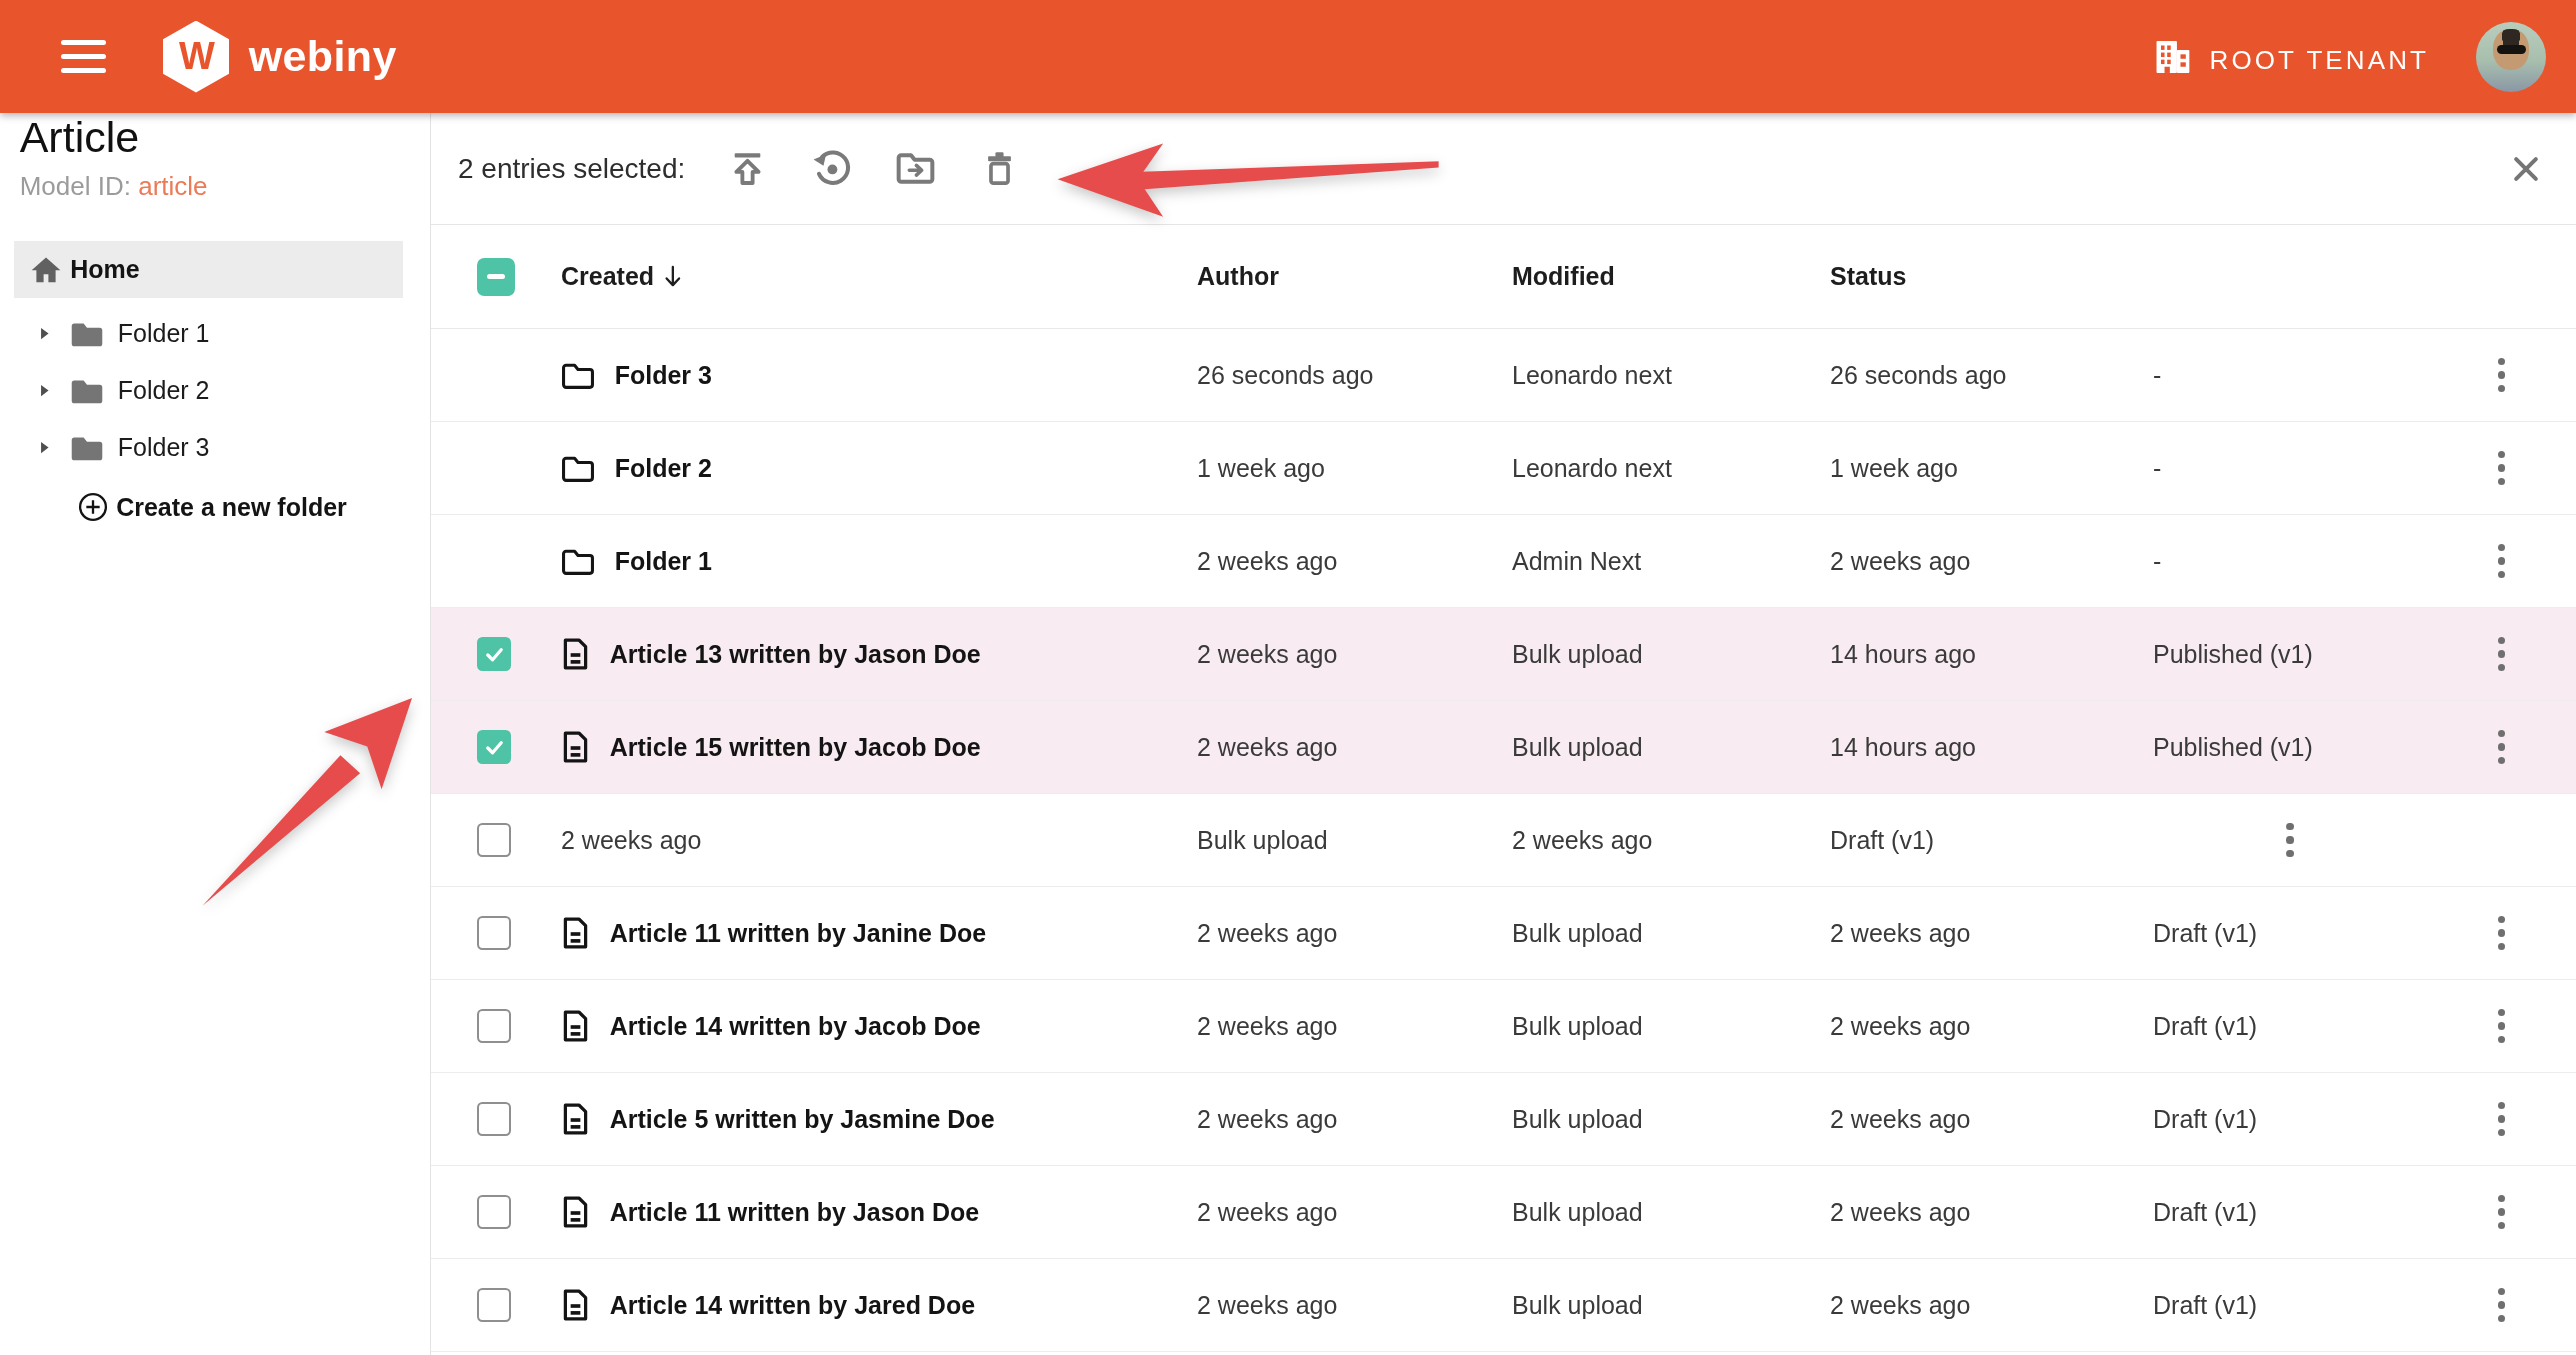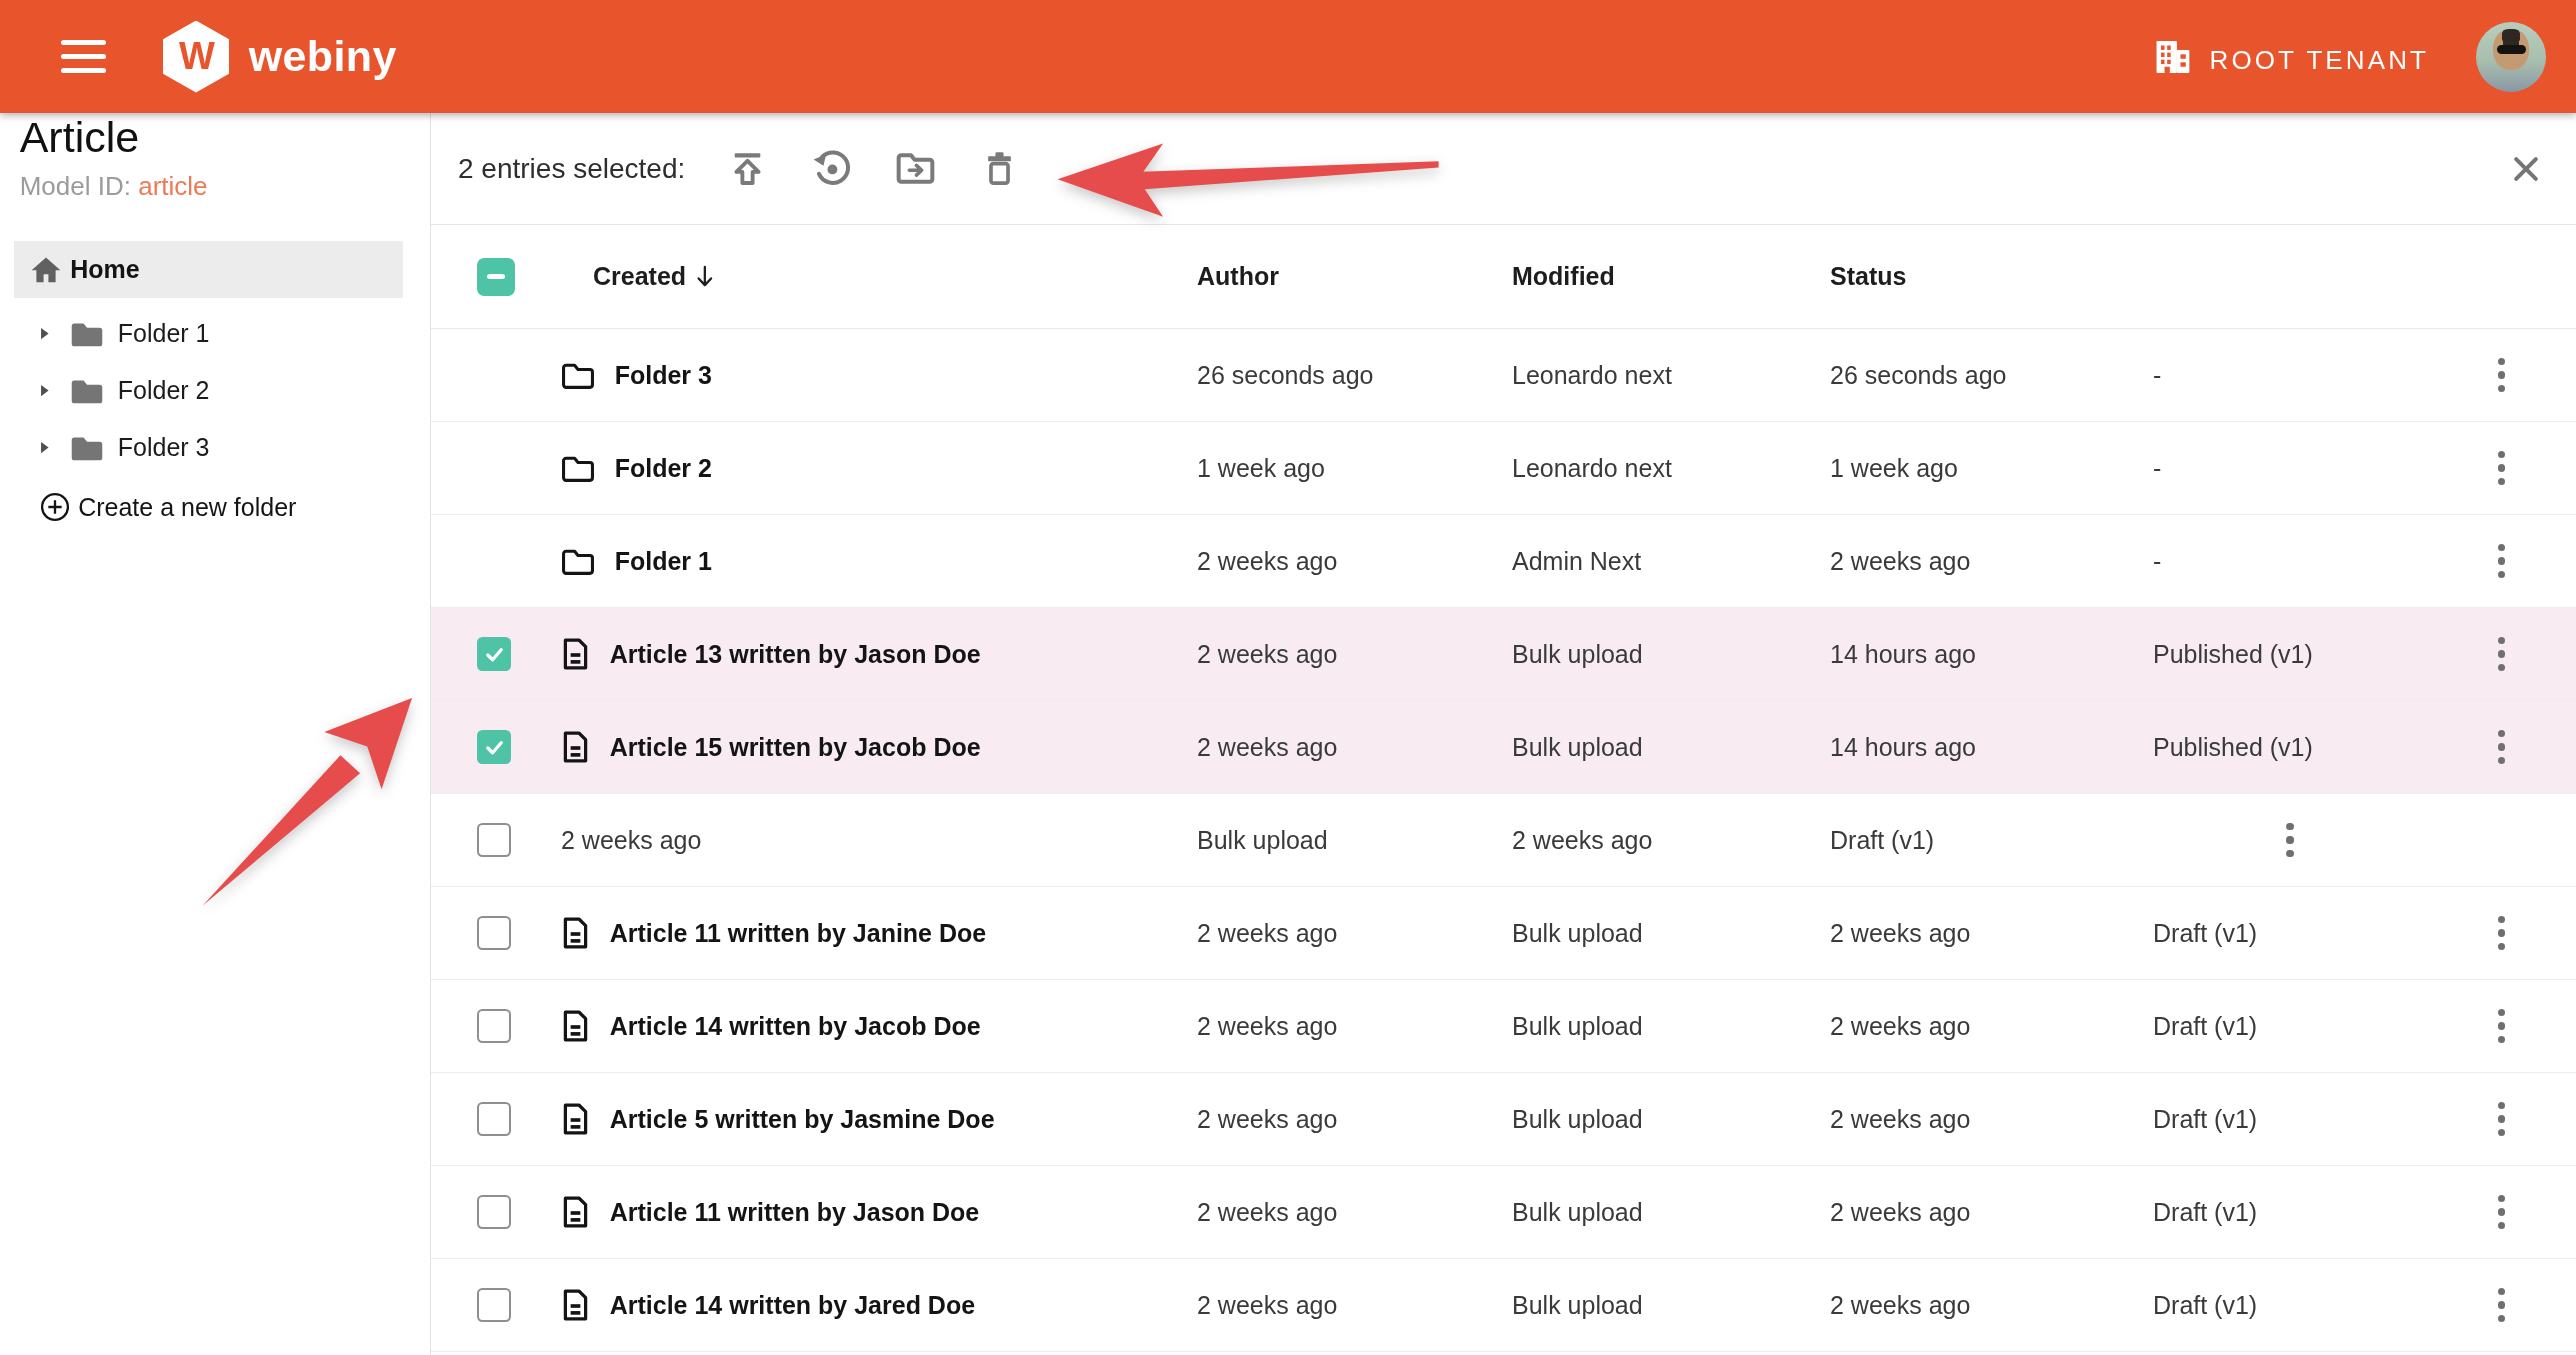--- a/index.html
+++ b/index.html
@@ -47,40 +47,40 @@
   .nav{margin-top:39px;}
   .nav-home{height:57px;background:#ececec;margin:0 27px 0 14.3px;display:flex;align-items:center;
     padding-left:16px;gap:8px;font-weight:700;font-size:25px;color:#141414;cursor:pointer;}
   .tree{margin-top:7.2px;}
   .tree-item{height:57px;display:flex;align-items:center;padding-left:39px;cursor:pointer;
     font-size:25px;color:#1c1c1c;}
   .tree-item .chev{width:12.5px;display:flex;}
   .tree-item .fold{margin-left:18px;display:flex;}
   .tree-item .lbl{margin-left:14.3px;}
   .create-folder{margin-top:14.3px;display:flex;align-items:center;padding-left:39px;gap:7.2px;
-    font-weight:400;font-size:25px;color:#141414;cursor:pointer;background:none;border:none;}
+    font-weight:700;font-size:25px;color:#141414;cursor:pointer;background:none;border:none;margin-left:38px;}
 
   
   .main{flex:1;display:flex;flex-direction:column;min-width:0;}
   .toolbar{height:112px;border-bottom:1.8px solid #e5e5e5;display:flex;align-items:center;
     padding:0 33px 0 27px;position:relative;}
   .sel-text{font-size:28px;color:#2e2e2e;}
   .actions{display:flex;gap:32px;margin-left:36px;}
   .icon-btn{width:52px;height:52px;display:flex;align-items:center;justify-content:center;
     background:none;border:none;cursor:pointer;padding:0;}
   .toolbar .spacer{flex:1;}
   .close-btn{background:none;border:none;cursor:pointer;padding:0;display:flex;}
 
   .grid{display:grid;grid-template-columns:130px 636px 315px 318px 323px 274px 1fr;align-items:center;}
   .thead{height:104px;border-bottom:1.8px solid #e9e9e9;font-weight:700;font-size:25px;color:#1d1d1d;}
   .c-check{padding-left:46px;}
   .ind-box{width:38px;height:38px;border-radius:7.2px;background:var(--teal);display:flex;
     align-items:center;justify-content:center;cursor:pointer;}
   .ind-box i{display:block;width:18px;height:5.4px;border-radius:2.7px;background:#fff;}
-  .col-created{display:flex;align-items:center;gap:9px;cursor:pointer;margin-left:32px;}
+  .col-created{display:flex;align-items:center;gap:9px;cursor:pointer;}
   .col-label{cursor:pointer;}
 
   .row{height:93px;border-bottom:1.8px solid #ececec;font-size:25px;color:#3a3a3a;cursor:pointer;}
   .row.selected{background:var(--pink);}
   .cb{width:34px;height:34px;border:2.7px solid #8f8f8f;border-radius:5.4px;display:flex;
     align-items:center;justify-content:center;background:#fff;cursor:pointer;}
   .cb.checked{background:var(--teal);border-color:var(--teal);}
   .cb.hidden{visibility:hidden;}
   .c-name{display:flex;align-items:center;gap:19.7px;font-weight:700;color:#141414;min-width:0;}
   .c-name .nm{white-space:nowrap;overflow:hidden;text-overflow:ellipsis;}

